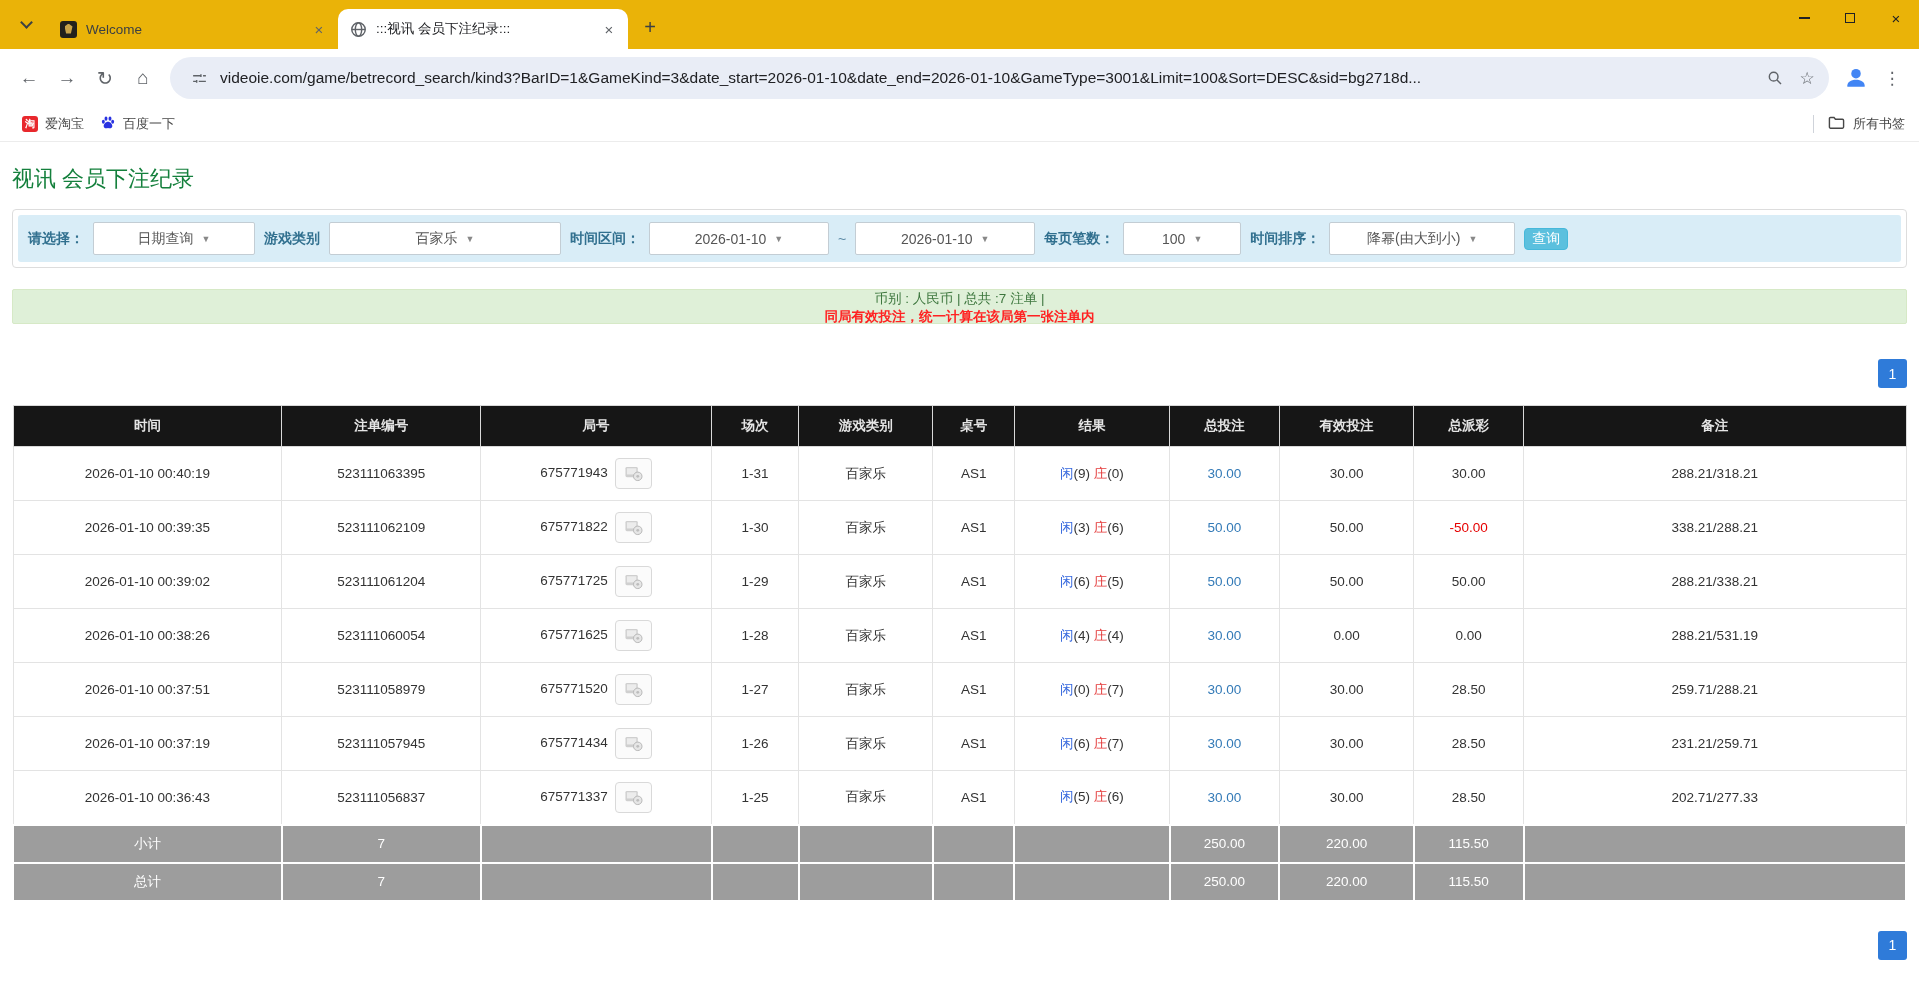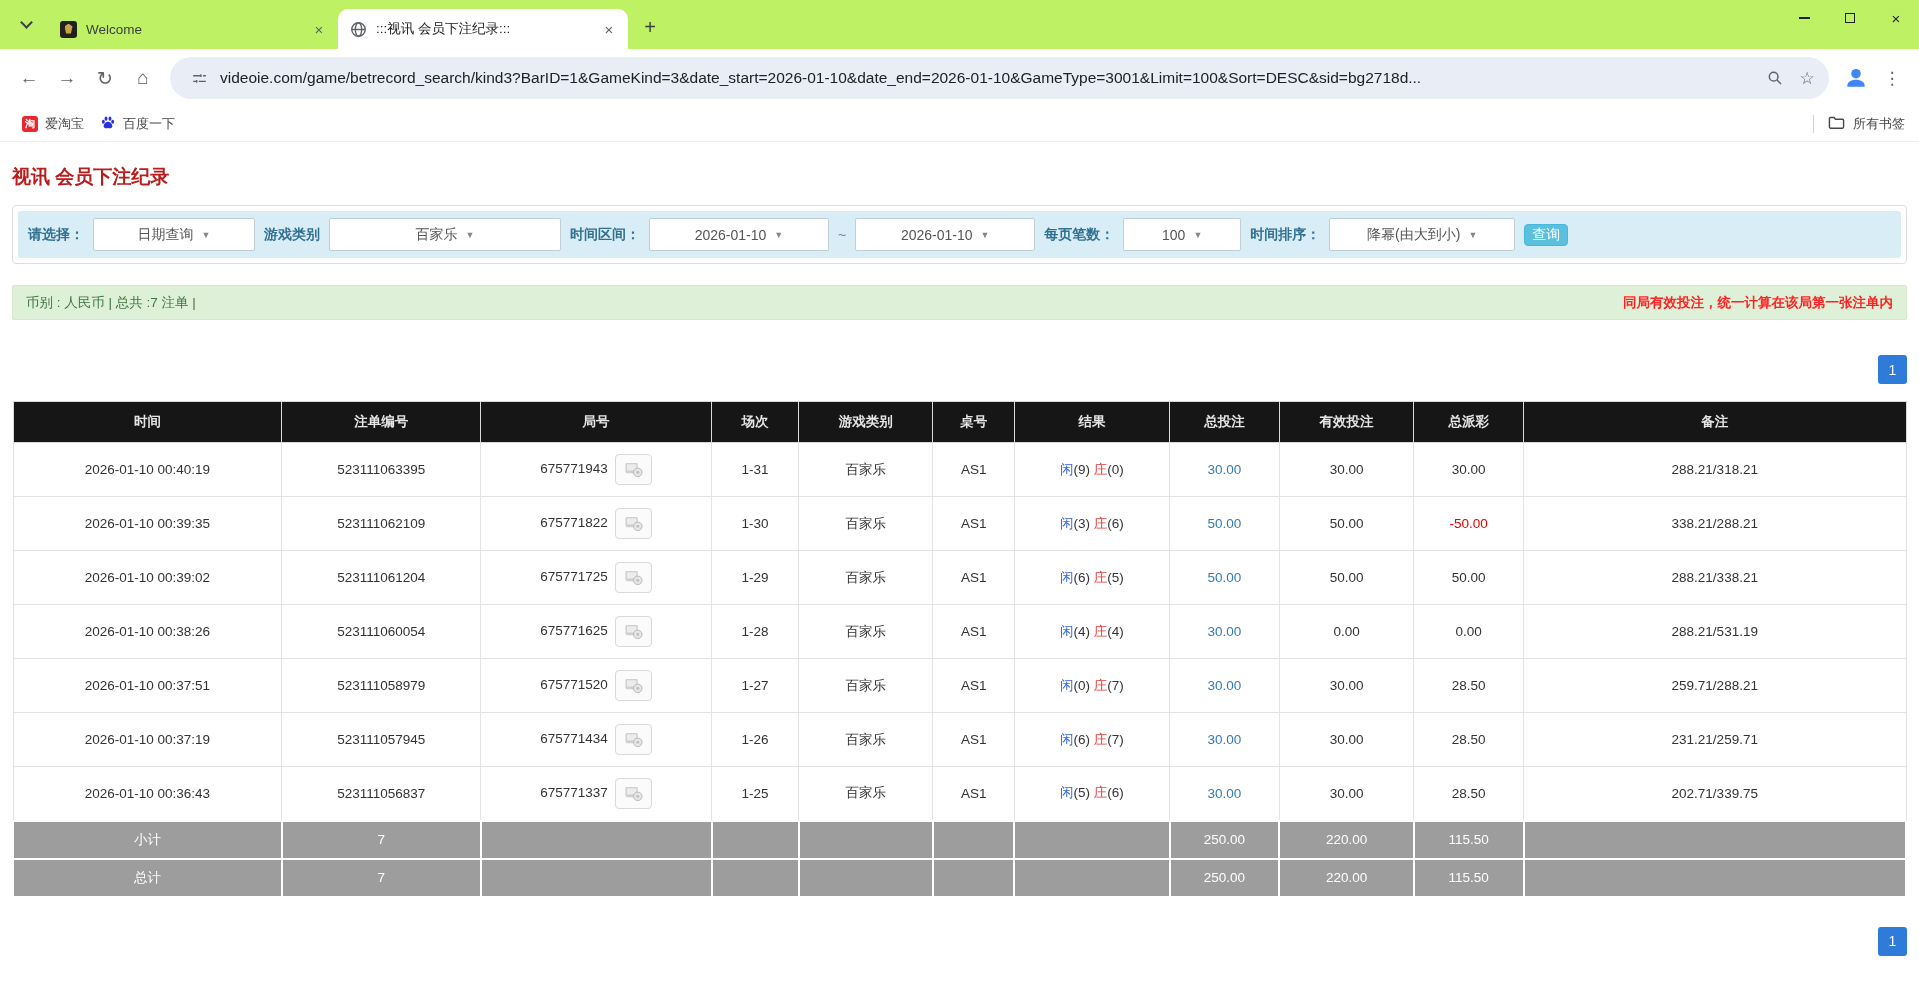--- a/index.html
+++ b/index.html
@@ -1,20 +1,20 @@
 <!DOCTYPE html>
 <html style="--player_blue: #3366dd; --banker_red: #e43a3a; --link_blue: #337ab7; --negative_red: #e60000; --notice_red: #ff2222; --button_cyan: #5bc0de; --pagination_blue: #2f7bd9; --header_black: #161616; --footer_gray: #9d9d9d; --filter_bg: #d9edf7; --filter_label: #31708f; --info_bg: #dff0d8; --info_text: #3c763d;"><head>
 <meta charset="utf-8">
 <style>
   * { margin:0; padding:0; box-sizing:border-box; }
   html,body { width:1919px; height:988px; overflow:hidden; background:#fff;
     font-family:"Liberation Sans","DejaVu Sans",sans-serif; }
 
   
-  .tabstrip { height:49px; background:#bef264; display:flex; align-items:flex-end; position:relative; }
+  .tabstrip { height:49px; background:#eab308; display:flex; align-items:flex-end; position:relative; }
   .tab-search { width:28px; height:28px; border-radius:50%; display:flex; align-items:center; justify-content:center;
     margin:0 8px 10px 12px; cursor:pointer; }
   .chev { width:9px; height:9px; border-right:2px solid #3c4043; border-bottom:2px solid #3c4043;
     transform:rotate(45deg); margin-top:-5px; }
   .tab { height:40px; width:290px; display:flex; align-items:center; padding:0 10px 0 12px;
     font-size:13.5px; color:#3c4043; border-radius:10px 10px 0 0; position:relative; }
   .tab.inactive { background:transparent; }
   .tab.inactive::after { content:""; position:absolute; right:-1px; top:10px; height:20px; width:1px; background:#9aa0a6; }
   .tab.active { background:#fff; color:#202124; }
   .tab .favicon { width:17px; height:17px; margin-right:9px; flex:0 0 auto; }
@@ -49,35 +49,35 @@
   .bookmark { display:flex; align-items:center; gap:7px; font-size:13px; color:#474747; padding:4px 8px;
     border-radius:6px; cursor:pointer; }
   .bm-taobao { width:16px; height:16px; background:#e8282d; border-radius:3px; color:#fff; font-size:10px;
     display:flex; align-items:center; justify-content:center; font-weight:bold; }
   .bookmarks-spacer { flex:1; }
   .bm-divider { width:1px; height:18px; background:#cfd3da; margin-right:14px; }
   .all-bookmarks { display:flex; align-items:center; gap:8px; font-size:13px; color:#474747; cursor:pointer; }
 
   
   .content { padding:0 12px; }
-  .page-title { font-size:19px; font-weight:700; color:#b91c1c; margin:22px 0 15px; }
+  .page-title { font-size:22px; font-weight:400; color:#15803d; margin:22px 0 15px; }
 
   .filter-outer { border:1px solid #ddd; border-radius:4px; padding:5px; }
   .filter-bar { background:var(--filter_bg); border-radius:3px; display:flex; align-items:center;
     padding:7px 10px; gap:9px; font-size:14px; }
   .f-label { color:var(--filter_label); font-weight:bold; white-space:nowrap; }
   .selectbox { background:#fff; border:1px solid #c3cdd4; border-radius:2px; height:33px; display:flex;
     align-items:center; justify-content:center; padding:0 9px; color:#555; cursor:pointer; }
   .caret { font-size:9px; color:#888; margin-left:8px; }
   .tilde { color:#5b8aa6; }
   .btn-search { background:var(--button_cyan); border:1px solid #46b8da; color:#fff; height:22px; min-width:44px;
     border-radius:4px; font-size:14px; cursor:pointer; font-family:inherit; }
 
   .info-bar { margin-top:21px; background:var(--info_bg); border:1px solid #d6e9c6; border-radius:2px;
-    height:35px; display:flex; align-items:center; justify-content:space-between; padding:0 13px; font-size:13.5px; }
+    height:35px; display:flex; align-items:center; justify-content:space-between; padding:0 13px; font-size:13.5px;flex-direction:column; }
   .info-left { color:var(--info_text); }
   .info-right { color:var(--notice_red);font-weight:bold; }
 
   .pagination { display:flex; justify-content:flex-end; margin-top:35px; }
   .pagination.bottom { margin-top:29px; }
   .page-btn { min-width:29px; height:29px; background:var(--pagination_blue); color:#fff; border:none;
     border-radius:3px; font-size:14px; display:flex; align-items:center; justify-content:center;
     cursor:pointer; font-family:inherit; }
 
   table.data-table { width:100%; border-collapse:collapse; table-layout:fixed; margin-top:17px;
@@ -424,21 +424,21 @@
                 <circle cx="14.5" cy="12" r="1.5" fill="#bdbdbd"></circle>
               </svg>
             </button></td>
           <td>1-25</td>
           <td>百家乐</td>
           <td>AS1</td>
           <td><span class="lbl-player">闲</span><span class="pts">(5) </span><span class="lbl-banker">庄</span><span class="pts">(6)</span></td>
           <td><a class="bet-link">30.00</a></td>
           <td>30.00</td>
           <td>28.50</td>
-          <td>202.71/339.75</td>
+          <td>202.71/277.33</td>
         </tr>
       </tbody>
     <tfoot>
         <tr>
           <td>小计</td>
           <td>7</td>
           <td></td>
           <td></td>
           <td></td>
           <td></td>

